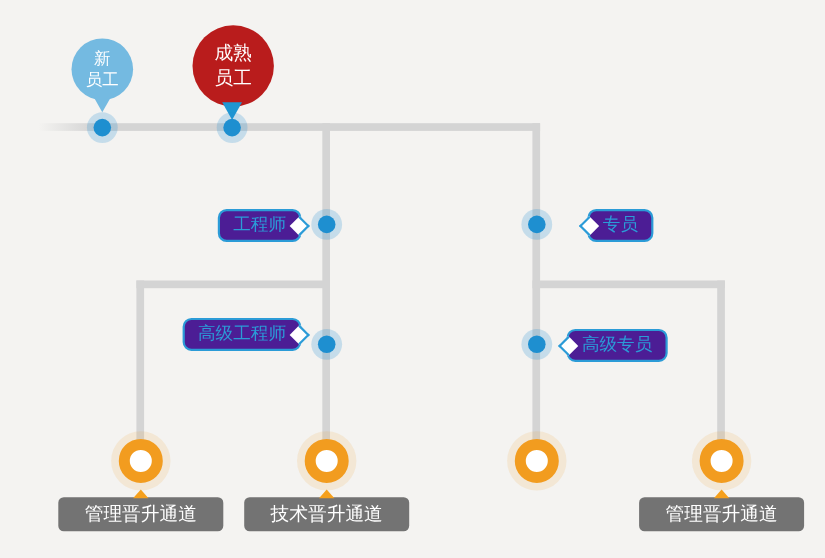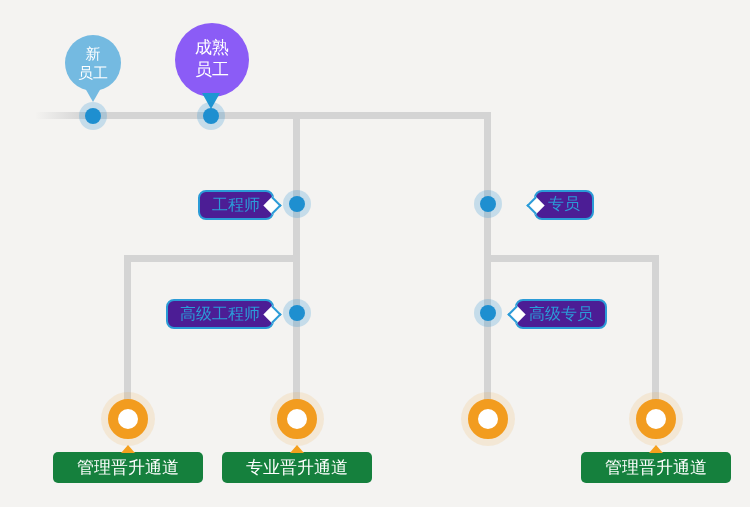--- a/index.html
+++ b/index.html
@@ -23,22 +23,22 @@
   .line-branch-right{left:484px;top:255px;width:175px;height:7px;}
   .line-v-outer-left{left:124px;top:255px;width:7px;height:147px;}
   .line-v-outer-right{left:652px;top:255px;width:7px;height:147px;}
 
   
   .balloon{position:absolute;border-radius:50%;color:#fff;
     display:flex;flex-direction:column;align-items:center;justify-content:center;
     text-align:center;}
   .balloon-new{left:65px;top:35px;width:56px;height:56px;background:#74bae1;
     font-size:15px;line-height:19px;}
-  .balloon-mature{left:175px;top:23px;width:74px;height:74px;background:#8b5cf6;
-    font-size:17px;line-height:22px;font-family:Liberation Mono, monospace;}
+  .balloon-mature{left:175px;top:23px;width:74px;height:74px;background:#b91c1c;
+    font-size:17px;line-height:22px;}
   .balloon-tail{position:absolute;width:0;height:0;
     border-left:8px solid transparent;border-right:8px solid transparent;}
   .tail-new{left:85px;top:88px;border-top:14px solid #74bae1;}
   .tail-mature{left:202px;top:93px;border-left:9px solid transparent;
     border-right:9px solid transparent;border-top:16px solid #1e96d2;}
 
   
   .dot{position:absolute;width:16px;height:16px;border-radius:50%;
     background:#1e8fd0;box-shadow:0 0 0 6px rgba(30,143,208,0.22);
     transform:translate(-50%,-50%);}
@@ -48,31 +48,31 @@
     border-radius:8px;color:#2b9bd7;font-size:16px;line-height:20px;
     padding:3px 12px;white-space:nowrap;}
   .stage::after{content:'';position:absolute;top:50%;width:11px;height:11px;
     margin-top:-6px;background:#fff;transform:rotate(45deg);}
   .stage.point-right::after{right:-7px;
     border-top:2px solid #2b9bd7;border-right:2px solid #2b9bd7;}
   .stage.point-left::after{left:-7px;
     border-left:2px solid #2b9bd7;border-bottom:2px solid #2b9bd7;}
   .stage-engineer{right:476px;top:190px;}
   .stage-specialist{left:534px;top:190px;font-family:Liberation Mono, monospace;}
-  .stage-senior-engineer{right:476px;top:299px;}
+  .stage-senior-engineer{right:476px;top:289px;}
   .stage-senior-specialist{left:515px;top:299px;}
 
   
   .port{position:absolute;width:20px;height:20px;background:#fff;
     border:10px solid #f29c1f;border-radius:50%;
     box-shadow:0 0 0 7px rgba(242,156,31,0.13);
     transform:translate(-50%,-50%);}
 
   
-  .channel{position:absolute;top:452px;background:#15803d;color:#fff;
+  .channel{position:absolute;top:452px;background:#737373;color:#fff;
     font-size:17px;line-height:21px;padding:5px 24px;border-radius:5px;
     white-space:nowrap;transform:translateX(-50%);}
   .channel::before{content:'';position:absolute;top:-7px;left:50%;margin-left:-7px;
     width:0;height:0;border-left:7px solid transparent;
     border-right:7px solid transparent;border-bottom:8px solid #f5a01d;}
 </style>
 </head>
 <body>
 
 <div class="canvas">
@@ -108,16 +108,16 @@
   <div class="stage point-left stage-specialist">专员</div>
   <div class="stage point-right stage-senior-engineer">高级工程师</div>
   <div class="stage point-left stage-senior-specialist">高级专员</div>
 
   <div class="port" style="left:128px;top:419px;"></div>
   <div class="port" style="left:297px;top:419px;"></div>
   <div class="port" style="left:488px;top:419px;"></div>
   <div class="port" style="left:656px;top:419px;"></div>
 
   <div class="channel" style="left:128px;">管理晋升通道</div>
-  <div class="channel" style="left:297px;">专业晋升通道</div>
+  <div class="channel" style="left:297px;">技术晋升通道</div>
   <div class="channel" style="left:656px;">管理晋升通道</div>
 
 </div>
 
 </body></html>

